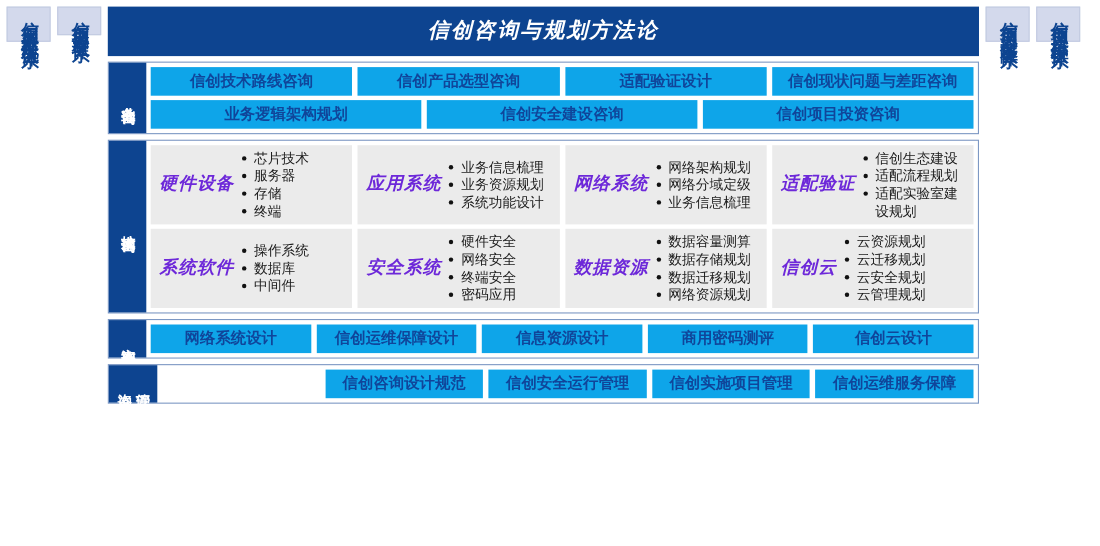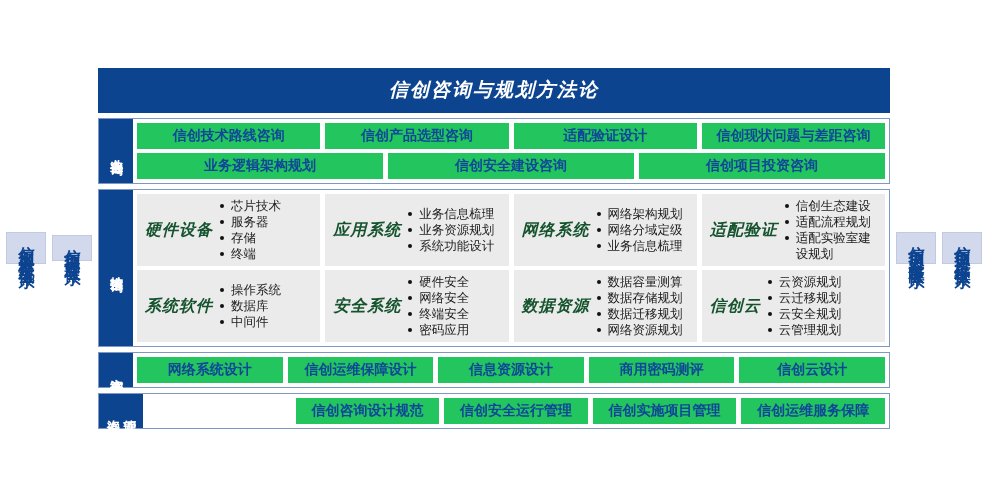--- a/index.html
+++ b/index.html
@@ -14,21 +14,21 @@
     overflow: hidden;
   }
 
   #root {
     position: relative;
     width: 988px;
     height: 496px;
     box-sizing: border-box;
     display: flex;
     flex-direction: row;
-    align-items: center;
+    align-items: flex-start;
     padding: 6px 6px 6px 6px;
     gap: 6px;
   }
 
   
   .pillar {
     width: 38px;
     flex: 0 0 38px;
     background: #d3d9ec;
     border: 1px solid #c2caE2;
@@ -114,21 +114,21 @@
     display: flex;
     flex-direction: row;
     gap: 5px;
     flex: 1 1 auto;
     min-height: 0;
   }
 
   
   .chip {
     flex: 1 1 0;
-    background: #22c55e;
+    background: #0ea5e9;
     color: #10459a;
     font-size: 14px;
     font-weight: bold;
     display: flex;
     align-items: center;
     justify-content: center;
     text-align: center;
     padding: 4px 2px;
     min-width: 0;
     white-space: nowrap;
@@ -141,21 +141,21 @@
     background: #ebebeb;
     display: flex;
     flex-direction: row;
     align-items: center;
     gap: 6px;
     padding: 4px 6px 4px 8px;
     min-width: 0;
   }
   .card-head {
     flex: 0 0 auto;
-    color: #14532d;
+    color: #6d28d9;
     font-size: 16px;
     font-weight: bold;
     font-style: italic;
     line-height: 1.12;
     letter-spacing: 1px;
     text-align: center;
     white-space: nowrap;
   }
   .card-list {
     flex: 1 1 auto;

